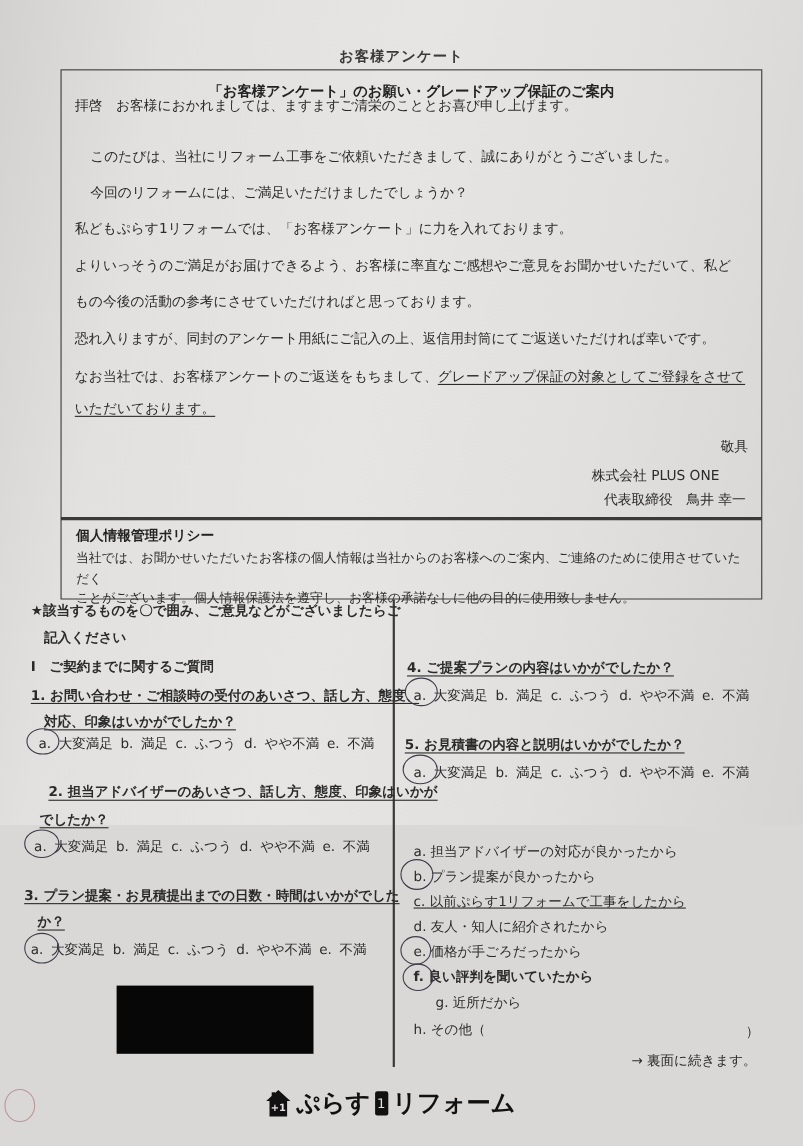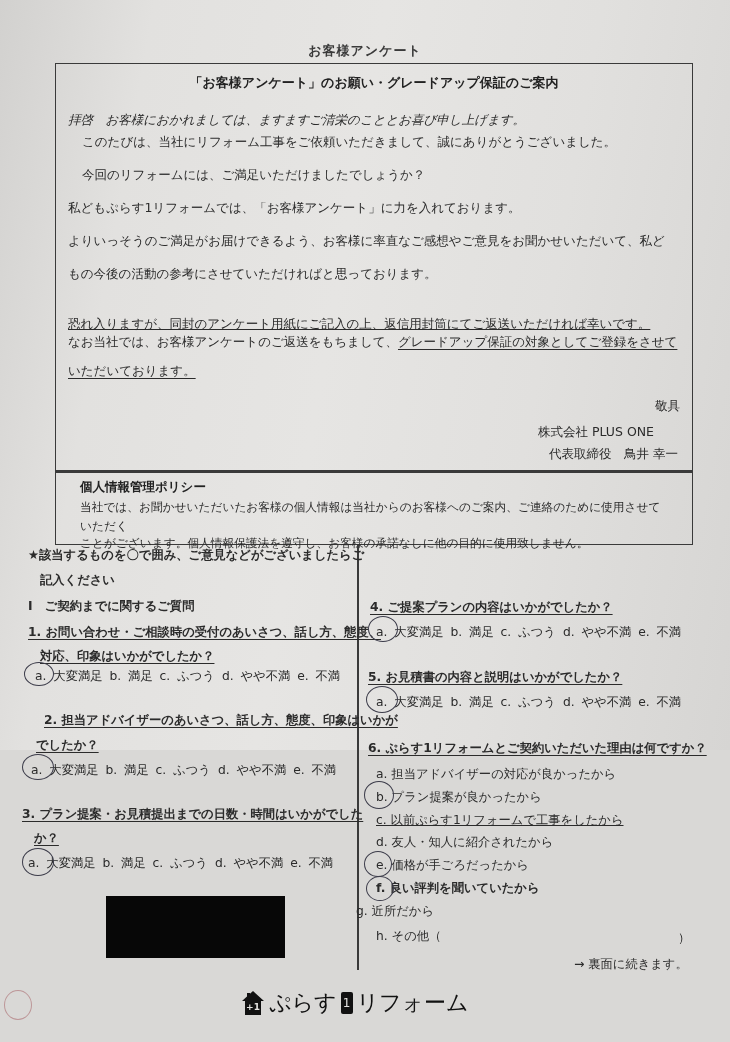--- a/index.html
+++ b/index.html
@@ -27,64 +27,64 @@
     position: absolute; top: 10px; left: 0; width: 100%; text-align: center;
     font-size: 13px; font-weight: bold; color: #222;
   }
   .letter-line {
     position: absolute; left: 12px; font-size: 12.5px; color: #2b2b2b; white-space: nowrap;
   }
   .u { text-decoration: underline; text-underline-offset: 3px; }
   .closing { position: absolute; right: 12px; font-size: 12.5px; color: #2b2b2b; white-space: nowrap; }
   .policy-box {
     position: absolute; left: 55px; top: 471px; width: 638px; height: 74px;
-    border: 1.5px solid #3a3a3a; border-top-width: 2.5px; padding: 6px 24px;
+    border: 1.5px solid #3a3a3a; border-top-width: 2.5px; padding: 6px 13px;
   }
   .policy-title { font-size: 12.5px; font-weight: bold; color: #222; }
   .policy-text { font-size: 11.7px; line-height: 19px; color: #2b2b2b; margin-top: 2px; }
   .divider {
     position: absolute; left: 357px; top: 545px; width: 1.5px; height: 425px; background: #3a3a3a;
   }
   .col-text { position: absolute; font-size: 12.3px; color: #2b2b2b; white-space: nowrap; }
   .q-title { text-decoration: underline; text-underline-offset: 3px; text-decoration-thickness: 1px; }
   .opts { position: absolute; font-size: 12.3px; color: #2b2b2b; white-space: nowrap; word-spacing: 3px; }
   .circle {
     position: absolute; border: 1.5px solid #3c3c4a; border-radius: 50%; pointer-events: none;
   }
   .redact { position: absolute; left: 106px; top: 896px; width: 179px; height: 62px; background: #070707; }
   .logo {
     position: absolute; left: 241px; top: 988px; height: 30px; display: flex; align-items: center; gap: 4px;
   }
   .logo-house { width: 24px; height: 26px; position: relative; }
-  .logo-text { font-size: 22px; font-weight: normal; color: #111; letter-spacing: 0px; }
+  .logo-text { font-size: 22px; font-weight: bold; color: #111; letter-spacing: 0px; }
   .logo-one {
     display: inline-block; width: 12px; height: 22px; background: #111; color: #e4e3e1;
     font-size: 12px; text-align: center; line-height: 22px; border-radius: 2px; vertical-align: middle;
   }
   .stamp {
     position: absolute; left: 4px; top: 990px; width: 28px; height: 30px;
     border: 1px solid #b07a7e; border-radius: 50%; opacity: 0.7;
   }
 </style>
 </head>
 <body>
 
 <div class="paper">
 
   <div class="doc-title">お客様アンケート</div>
 
   <div class="letter-box">
     <div class="letter-heading">「お客様アンケート」のお願い・グレードアップ保証のご案内</div>
-    <div class="letter-line" style="top:48px;font-style:italic;">拝啓　お客様におかれましては、ますますご清栄のこととお喜び申し上げます。</div>
+    <div class="letter-line" style="top:24px;">拝啓　お客様におかれましては、ますますご清栄のこととお喜び申し上げます。</div>
     <div class="letter-line" style="top:70px; left:26px;">このたびは、当社にリフォーム工事をご依頼いただきまして、誠にありがとうございました。</div>
     <div class="letter-line" style="top:103px; left:26px;">今回のリフォームには、ご満足いただけましたでしょうか？</div>
     <div class="letter-line" style="top:136px;">私どもぷらす1リフォームでは、「お客様アンケート」に力を入れております。</div>
     <div class="letter-line" style="top:169px;">よりいっそうのご満足がお届けできるよう、お客様に率直なご感想やご意見をお聞かせいただいて、私ど</div>
     <div class="letter-line" style="top:202px;">もの今後の活動の参考にさせていただければと思っております。</div>
-    <div class="letter-line" style="top:252px;text-decoration:underline;">恐れ入りますが、同封のアンケート用紙にご記入の上、返信用封筒にてご返送いただければ幸いです。</div>
+    <div class="letter-line" style="top:236px;">恐れ入りますが、同封のアンケート用紙にご記入の上、返信用封筒にてご返送いただければ幸いです。</div>
     <div class="letter-line" style="top:270px;">
       <span>なお当社では、お客様アンケートのご返送をもちまして、</span><span class="u">グレードアップ保証の対象としてご登録をさせて</span>
     </div>
     <div class="letter-line u" style="top:299px;">いただいております。</div>
     <div class="closing" style="top:334px;">敬具</div>
     <div class="closing" style="top:360px; right:38px;">株式会社 PLUS ONE</div>
     <div class="closing" style="top:382px; right:14px;">代表取締役　鳥井 幸一</div>
   </div>
 
   <div class="policy-box">
@@ -147,31 +147,30 @@
   <div class="col-text q-title" style="left:368px; top:669px; font-weight:bold;">5. お見積書の内容と説明はいかがでしたか？</div>
   <div class="opts" style="left:376px; top:694px;">
     <span>a. 大変満足</span>
     <span>b. 満足</span>
     <span>c. ふつう</span>
     <span>d. やや不満</span>
     <span>e. 不満</span>
   </div>
   <div class="circle" style="left:366px; top:686px; width:32px; height:27px;"></div>
 
-  <div class="col-text q-title" style="left:368px; top:740px; font-weight:bold;">6. ぷらす1リフォームとご契約いただいた理由は何ですか？</div>
   <div class="col-text" style="left:376px; top:766px;">a. 担当アドバイザーの対応が良かったから</div>
   <div class="col-text" style="left:376px; top:789px;">b. プラン提案が良かったから</div>
   <div class="circle" style="left:364px; top:781px; width:30px; height:28px;"></div>
   <div class="col-text" style="left:376px; top:812px;text-decoration:underline;">c. 以前ぷらす1リフォームで工事をしたから</div>
   <div class="col-text" style="left:376px; top:834px;">d. 友人・知人に紹介されたから</div>
   <div class="col-text" style="left:376px; top:857px;">e. 価格が手ごろだったから</div>
   <div class="circle" style="left:364px; top:851px; width:28px; height:26px;"></div>
   <div class="col-text" style="left:376px; top:880px;font-weight:bold;">f. 良い評判を聞いていたから</div>
   <div class="circle" style="left:366px; top:876px; width:28px; height:25px;"></div>
-  <div class="col-text" style="left:356px; top:903px;">g. 近所だから</div>
+  <div class="col-text" style="left:396px; top:903px;">g. 近所だから</div>
   <div class="col-text" style="left:376px; top:928px;">h. その他（</div>
   <div class="col-text" style="left:678px; top:930px;">）</div>
   <div class="col-text" style="left:574px; top:956px;">→ 裏面に続きます。</div>
 
   <div class="logo">
     <span class="logo-house">
       <svg width="24" height="26" viewBox="0 0 24 26">
         <polygon points="12,1 23,11 20,11 20,25 4,25 4,11 1,11" fill="#111"></polygon>
         <rect x="6" y="3" width="3" height="6" fill="#111"></rect>
         <text x="12" y="20" font-size="9" font-weight="bold" fill="#e4e3e1" text-anchor="middle" font-family="DejaVu Sans, sans-serif">+1</text>

